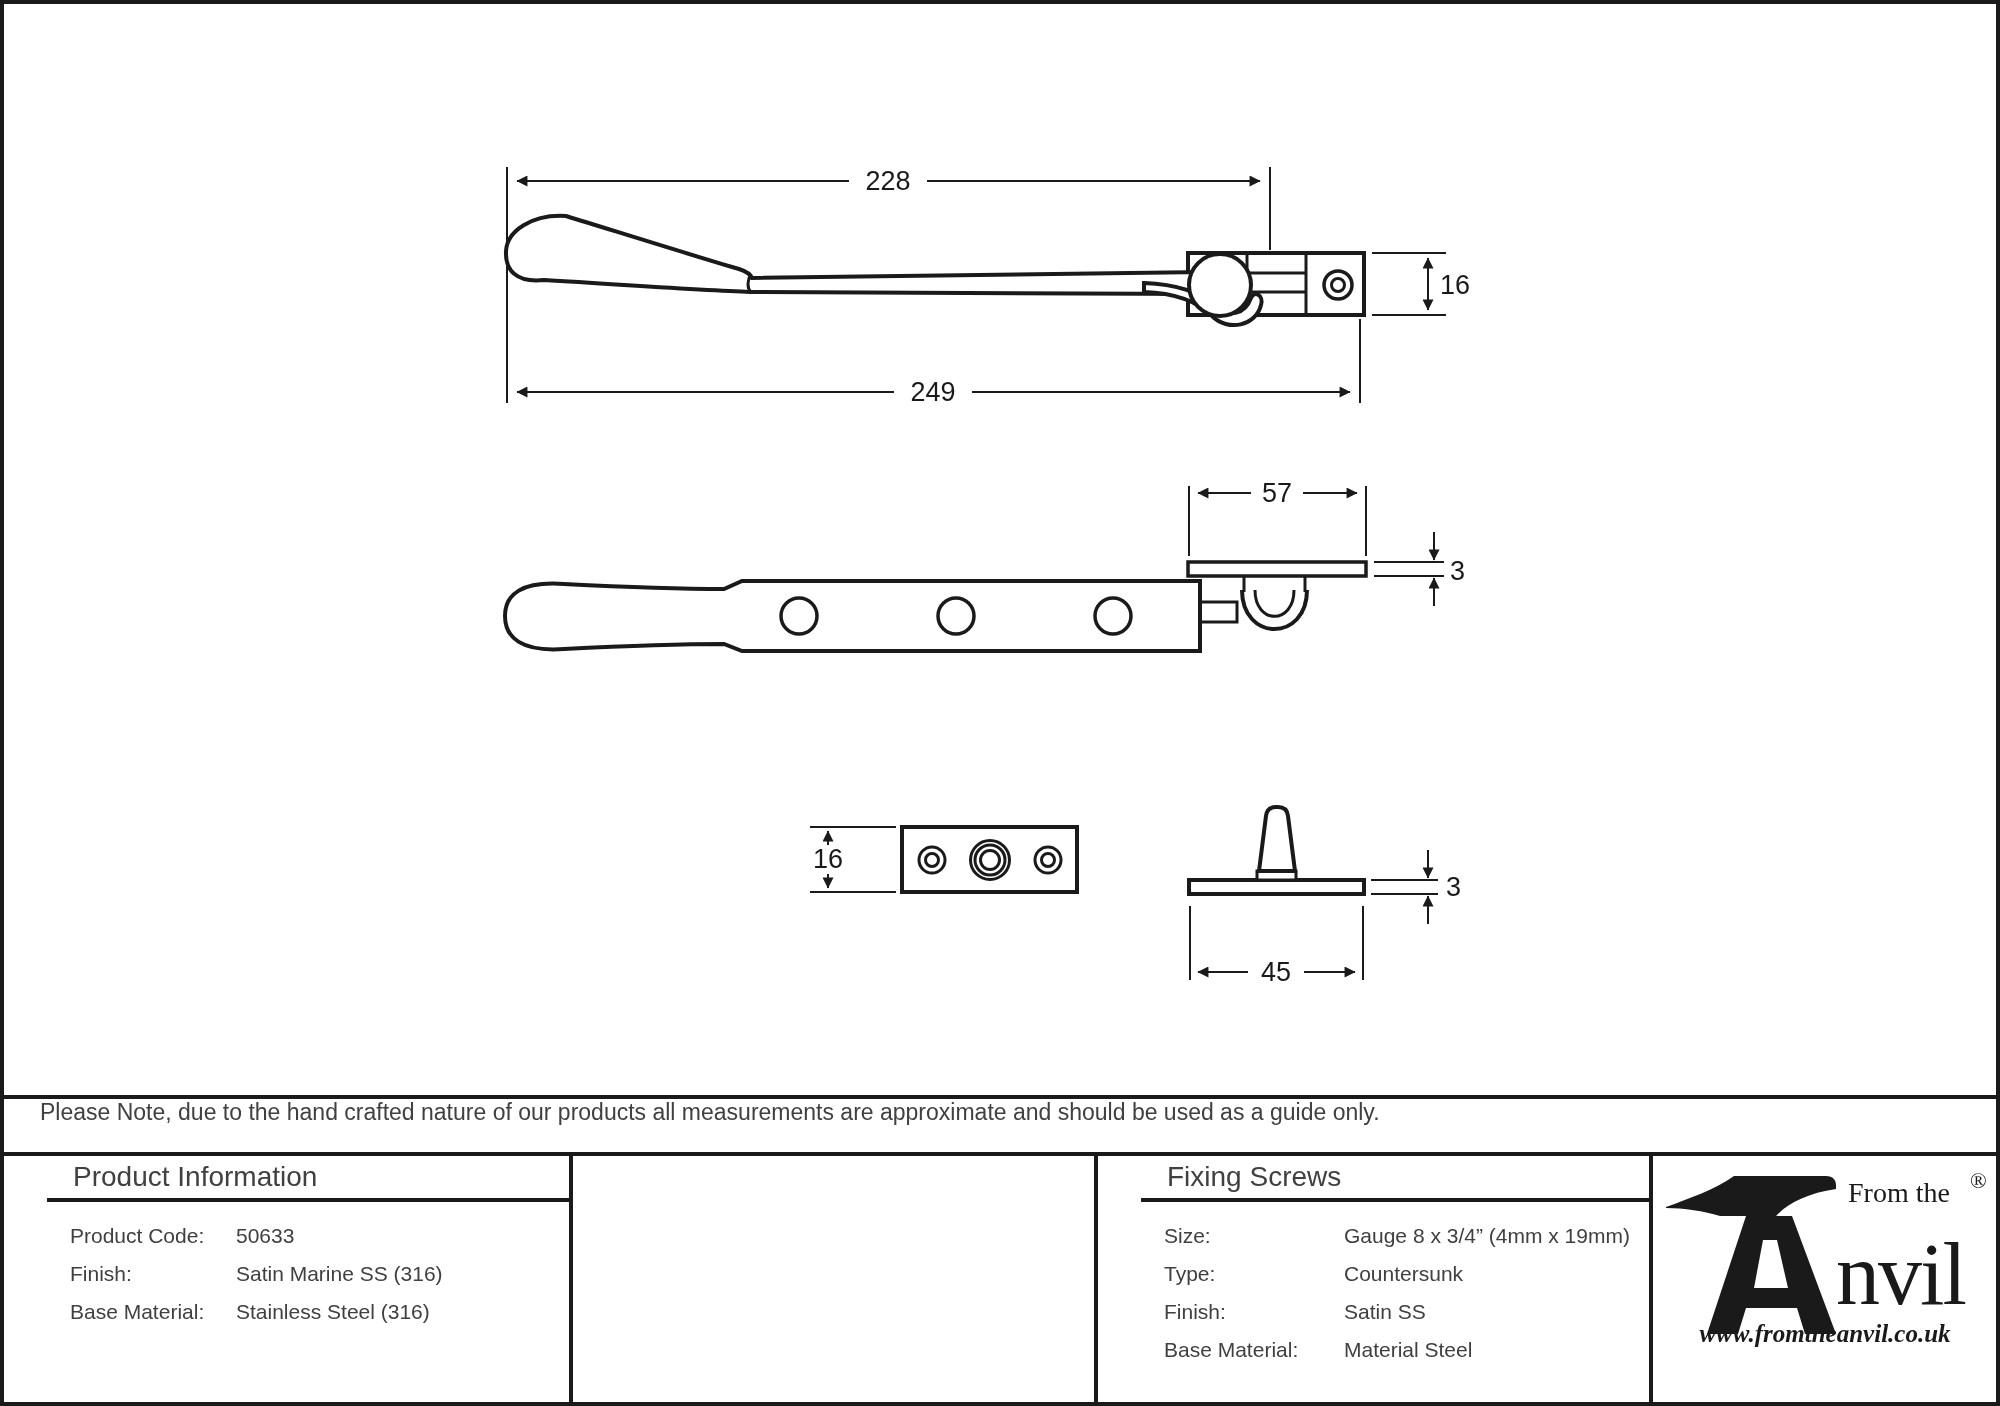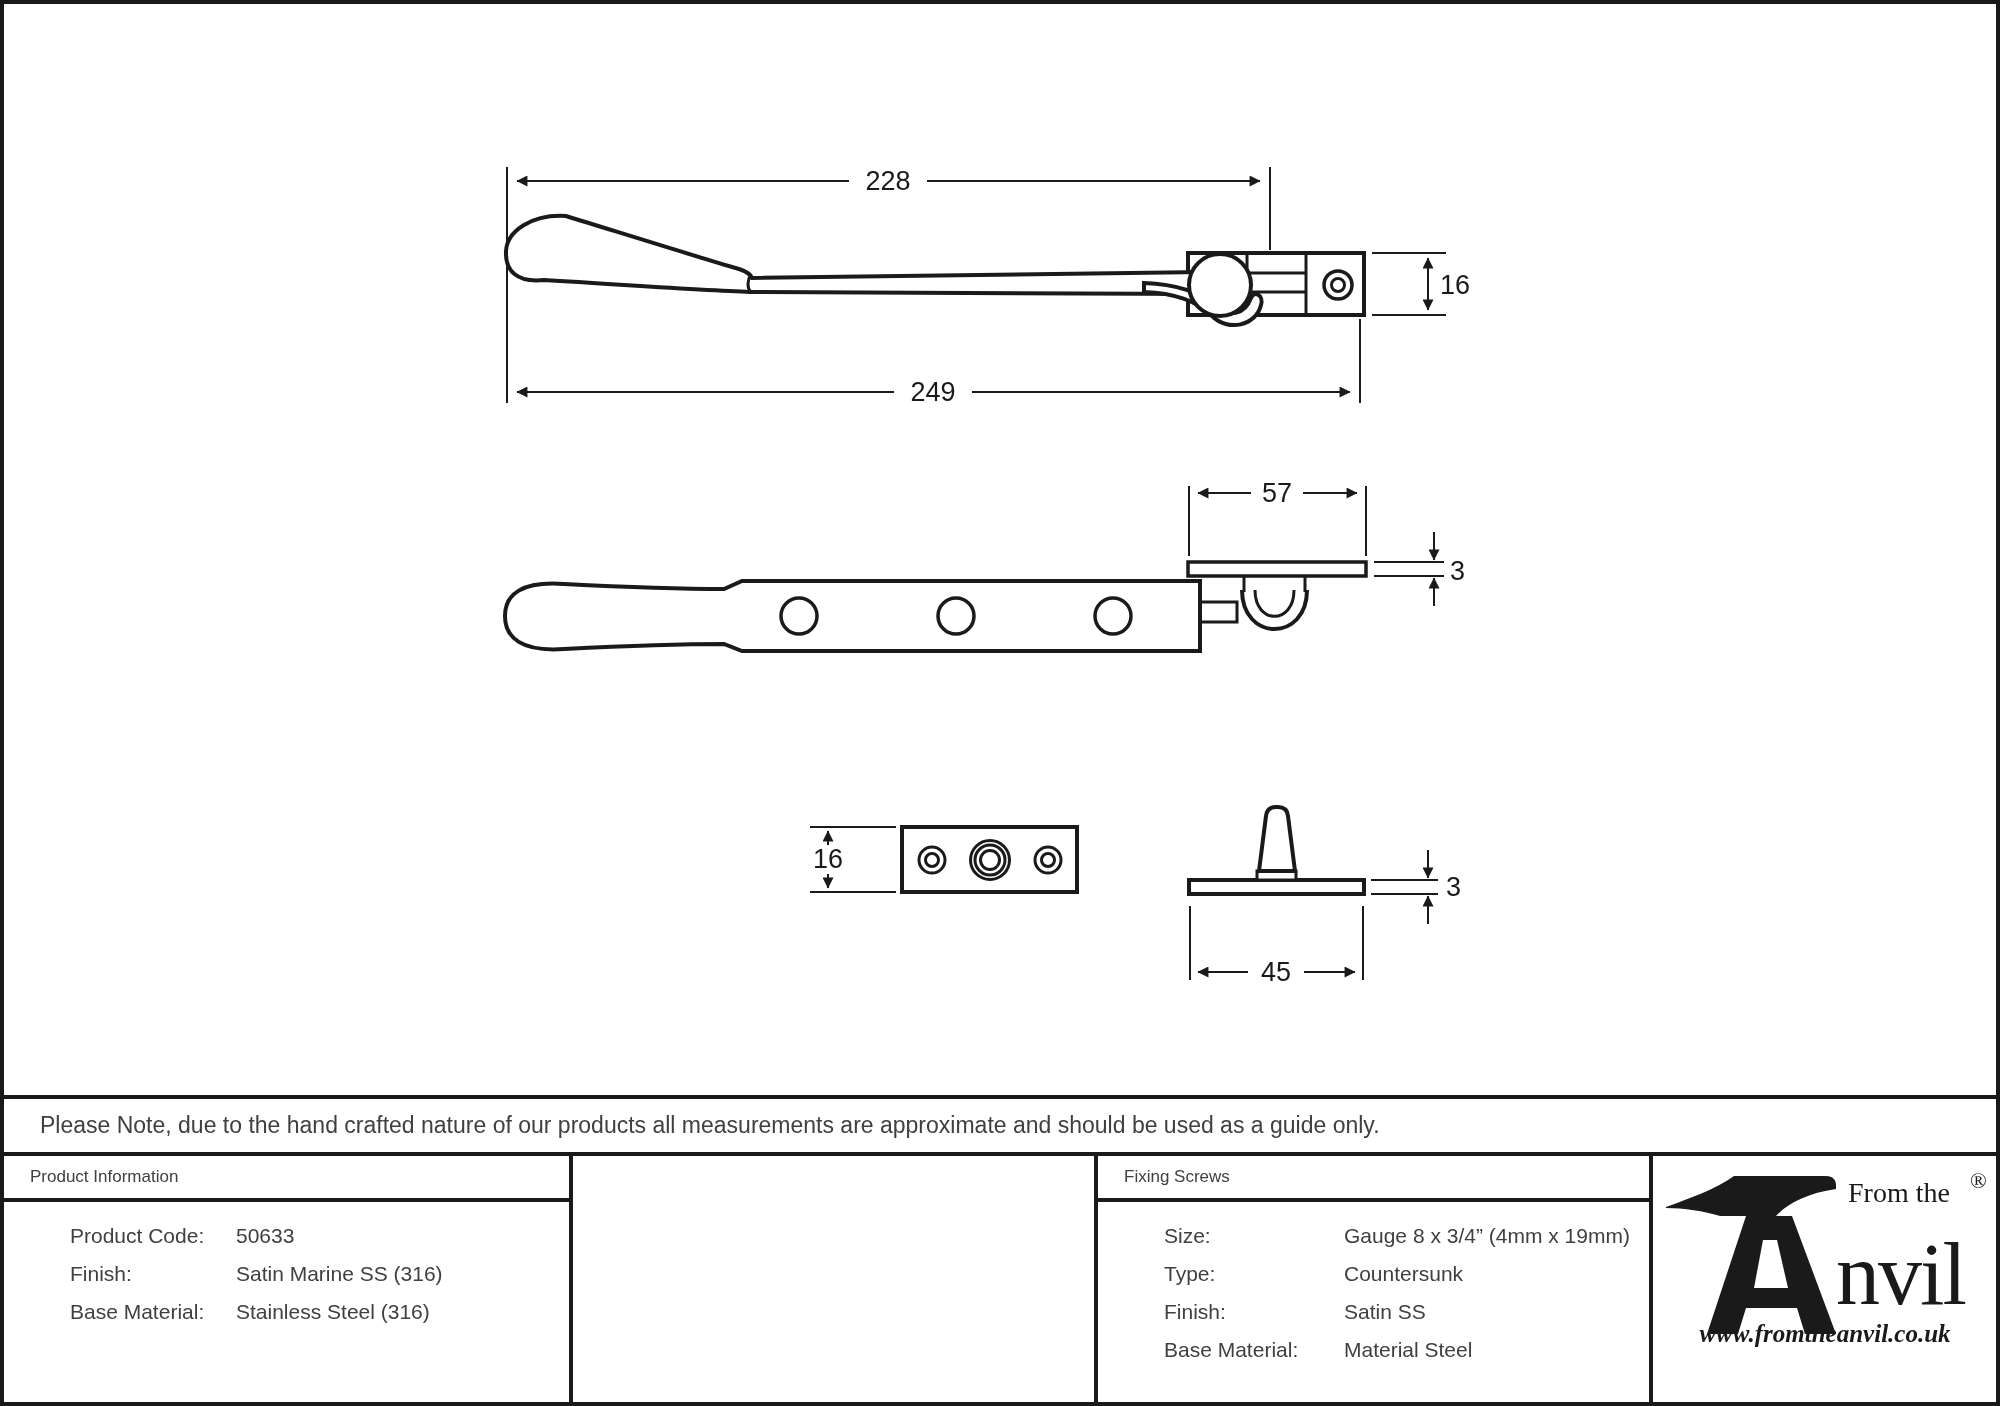--- a/index.html
+++ b/index.html
@@ -13,36 +13,37 @@
     color: #404040;
     overflow: hidden;
   }
   .drawing-svg { position:absolute; left:0; top:0; }
   .dimtxt { font: 27px "Liberation Sans", sans-serif; fill:#1a1a1a; }
   .bottom { position:absolute; left:0; right:0; top:1091px; bottom:0; display:flex; flex-direction:column; }
   .note-row {
     height: 61px; flex: 0 0 61px;
     border-top: 4px solid #1a1a1a;
     border-bottom: 4px solid #1a1a1a;
-    display:flex; align-items:center;
+    display:flex; 
     padding-left: 36px;
     font-size: 23px;
   }
   .info-table { flex:1; display:flex; }
   .col { display:flex; flex-direction:column; border-right:4px solid #1a1a1a; }
   .col-product   { width: 569px; }
   .col-pack      { width: 525px; }
   .col-screws    { width: 555px; }
   .col-logo      { flex:1; border-right:none; align-items:center; justify-content:flex-start; }
   .col-header {
     height: 46px; flex: 0 0 46px;
     border-bottom: 4px solid #1a1a1a;
     display:flex; align-items:center;
     padding-left: 26px;
-    font-size: 17px;
+    font-size: 28px;
+    margin-left: 43px;
   }
   .col-body { flex:1; padding: 15px 0 0 26px; font-size: 21px; margin-left: 40px; }
   .kv { display:flex; line-height: 38px; }
   .kv .k { width: 166px; flex: 0 0 166px; }
   .col-screws .kv .k { width: 180px; flex: 0 0 180px; }
   .pack-item { line-height: 38px; }
   .logo-box { width: 330px; }
 </style>
 </head>
 <body>

